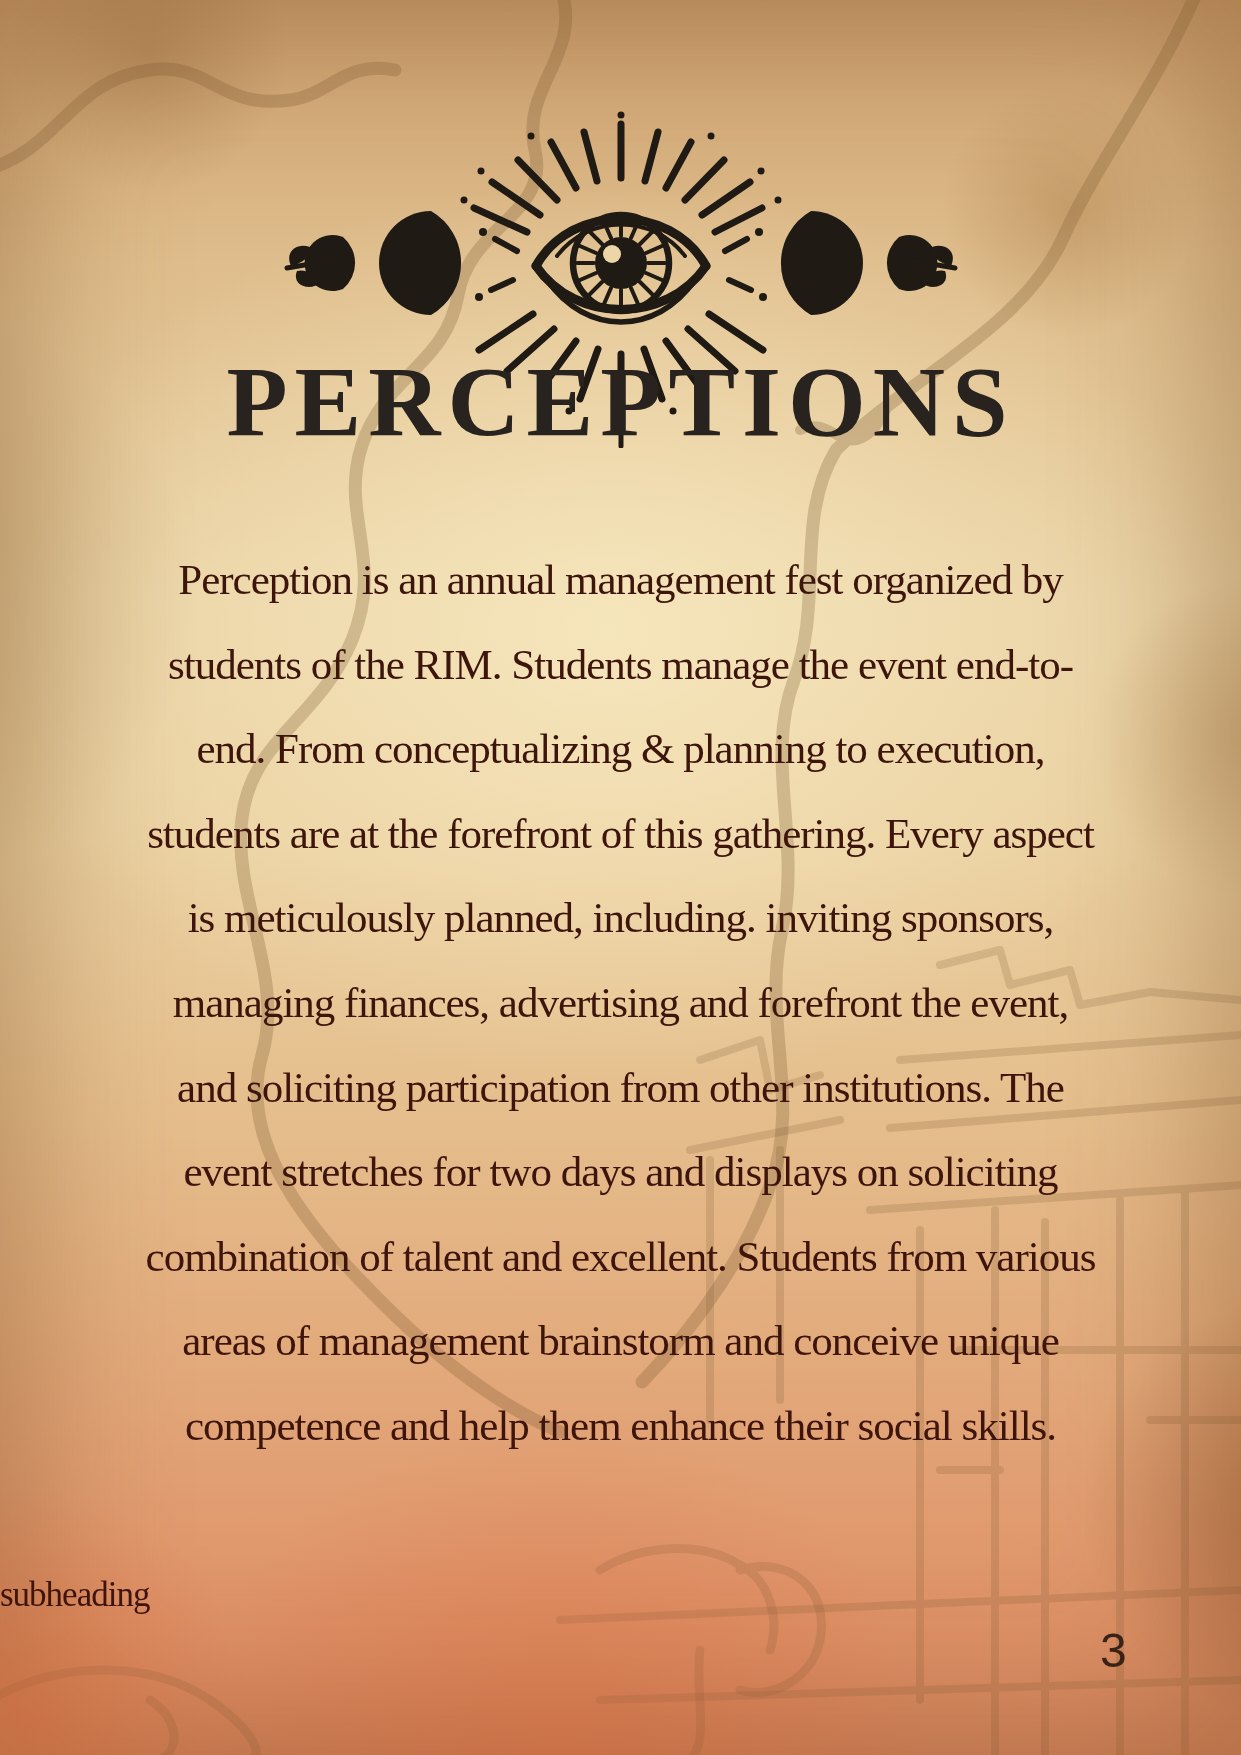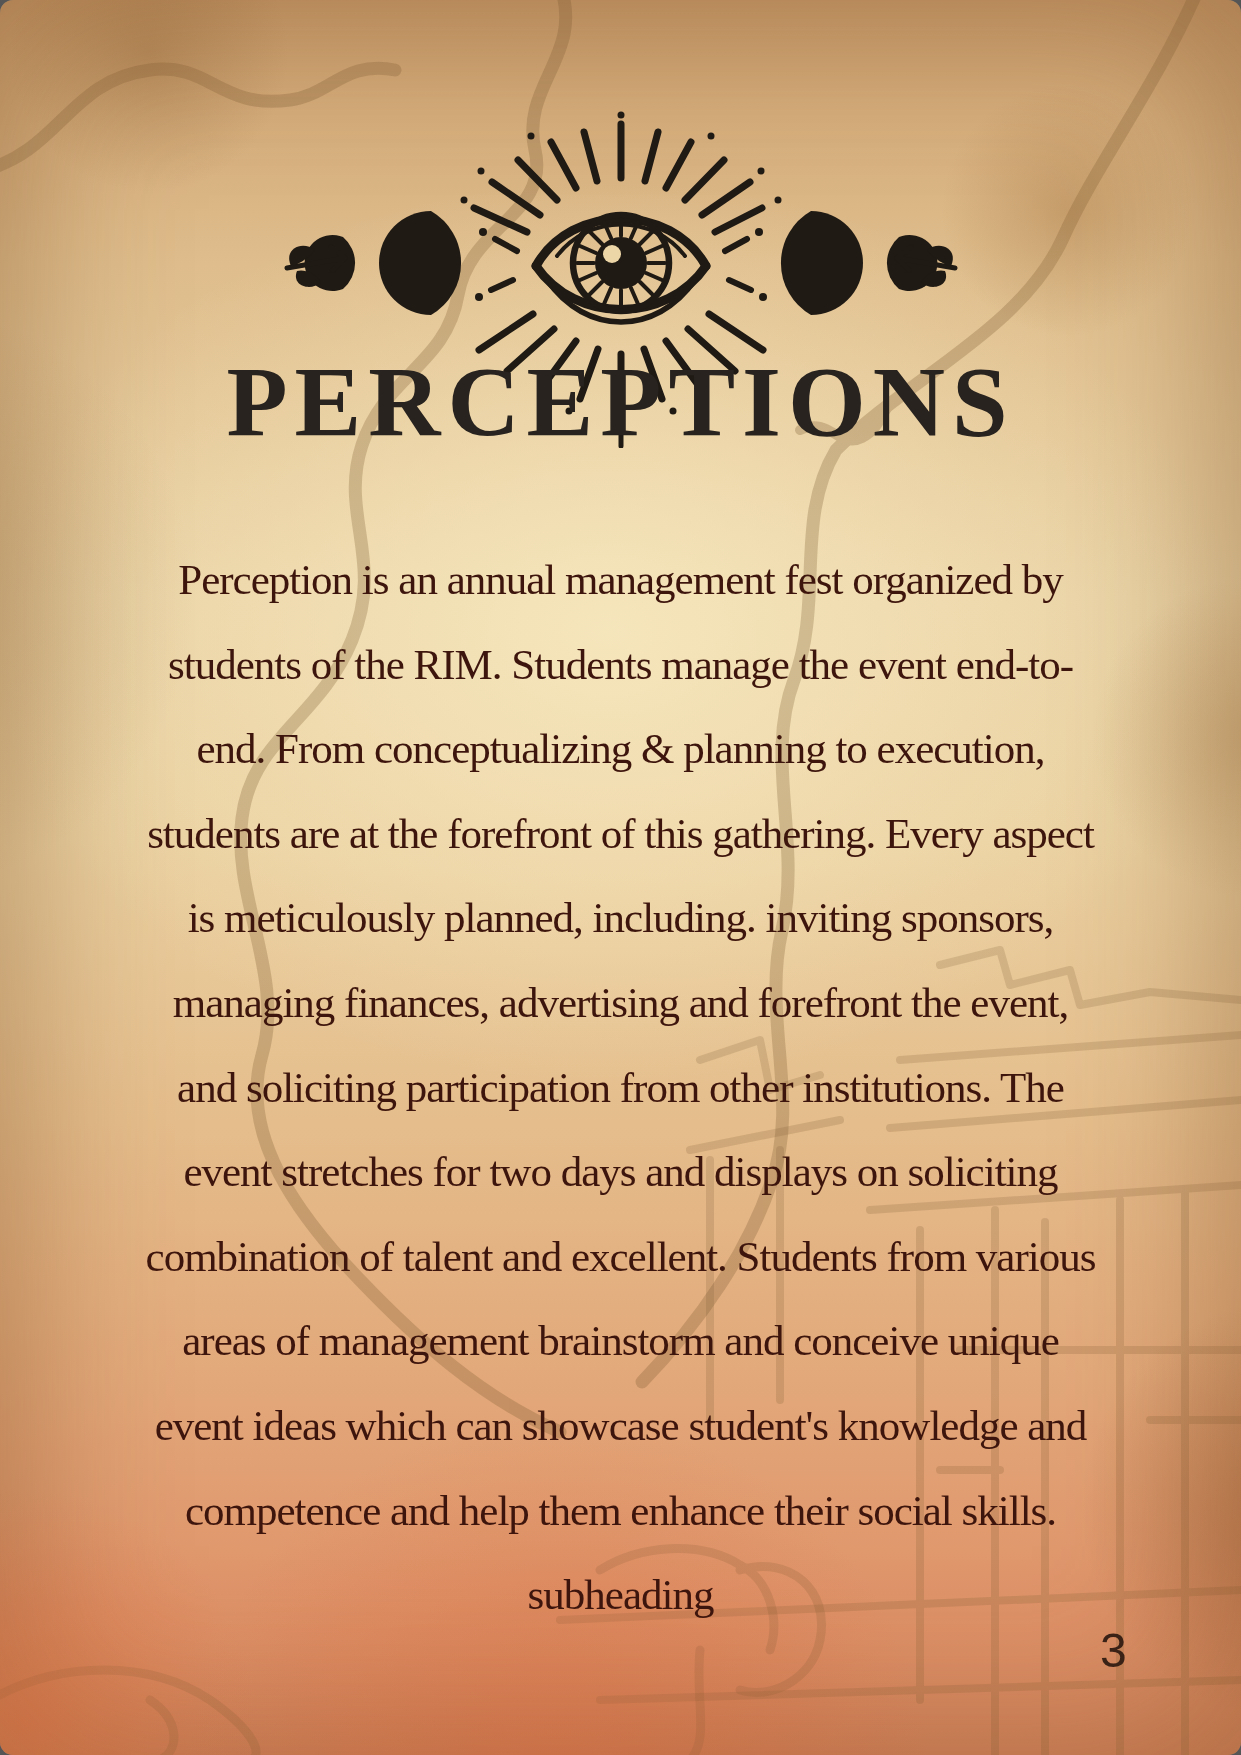--- a/index.html
+++ b/index.html
@@ -6,21 +6,20 @@
   .page{
     position:relative;
     width:1241px;height:1755px;
     margin:0 auto;
     overflow:hidden;
     background:
       radial-gradient(ellipse 620px 450px at 49% 36%, rgba(248,233,192,0.85), rgba(248,233,192,0) 100%),
       linear-gradient(180deg,#cfa271 0%,#dfbd8c 15%,#e9d2a4 34%,#ead0a0 48%,#e5bd8c 64%,#e2a678 80%,#df9268 92%,#dc8a62 100%);
     box-shadow: inset 0 0 150px 30px rgba(116,69,26,0.38);
     font-family:"Liberation Serif","DejaVu Serif",serif;
-    border-radius:13px;
   }
   .stains{
     position:absolute;inset:0;pointer-events:none;
     background:
       radial-gradient(circle 180px at 86% 12%, rgba(146,96,44,0.30), transparent 70%),
       radial-gradient(circle 230px at 101% 42%, rgba(146,96,44,0.28), transparent 70%),
       radial-gradient(circle 300px at 104% 86%, rgba(128,70,30,0.35), transparent 70%),
       radial-gradient(circle 420px at -8% 34%, rgba(146,96,44,0.25), transparent 70%),
       radial-gradient(circle 200px at 12% 3%, rgba(130,85,40,0.30), transparent 70%),
       radial-gradient(circle 520px at 45% 102%, rgba(216,98,56,0.38), transparent 72%),
@@ -45,22 +44,22 @@
     font-size:43px;
     letter-spacing:-1px;
     color:#3e150c;
   }
   .body-text .line{
     line-height:84.6px;height:84.6px;
     white-space:nowrap;
   }
   .subheading{
     position:absolute;top:1553px;left:0;width:100%;
-    text-align:center;
-    font-size:43px;letter-spacing:-1px;
+    text-align:left;
+    font-size:35px;letter-spacing:-1px;
     line-height:84.6px;height:84.6px;
     color:#3e150c;
   }
   .page-number{
     position:absolute;top:1627px;left:1100px;
     font-family:"Liberation Sans","DejaVu Sans",sans-serif;
     font-size:48px;line-height:1;
     color:#3a2217;
   }
   .ink{stroke:#1f1a14;fill:none;stroke-linecap:round;stroke-linejoin:round;}
@@ -165,21 +164,20 @@
       <div class="line">Perception is an annual management fest organized by</div>
       <div class="line">students of the RIM. Students manage the event end-to-</div>
       <div class="line">end. From conceptualizing &amp; planning to execution,</div>
       <div class="line">students are at the forefront of this gathering. Every aspect</div>
       <div class="line">is meticulously planned, including. inviting sponsors,</div>
       <div class="line">managing finances, advertising and forefront the event,</div>
       <div class="line">and soliciting participation from other institutions. The</div>
       <div class="line">event stretches for two days and displays on soliciting</div>
       <div class="line">combination of talent and excellent. Students from various</div>
       <div class="line">areas of management brainstorm and conceive unique</div>
-      <div class="line">event ideas which can showcase student's knowledge and</div>
       <div class="line">competence and help them enhance their social skills.</div>
     </div>
 
   <div class="subheading">subheading</div>
 
   <div class="page-number">3</div>
 
 </div>
 
 </body></html>

